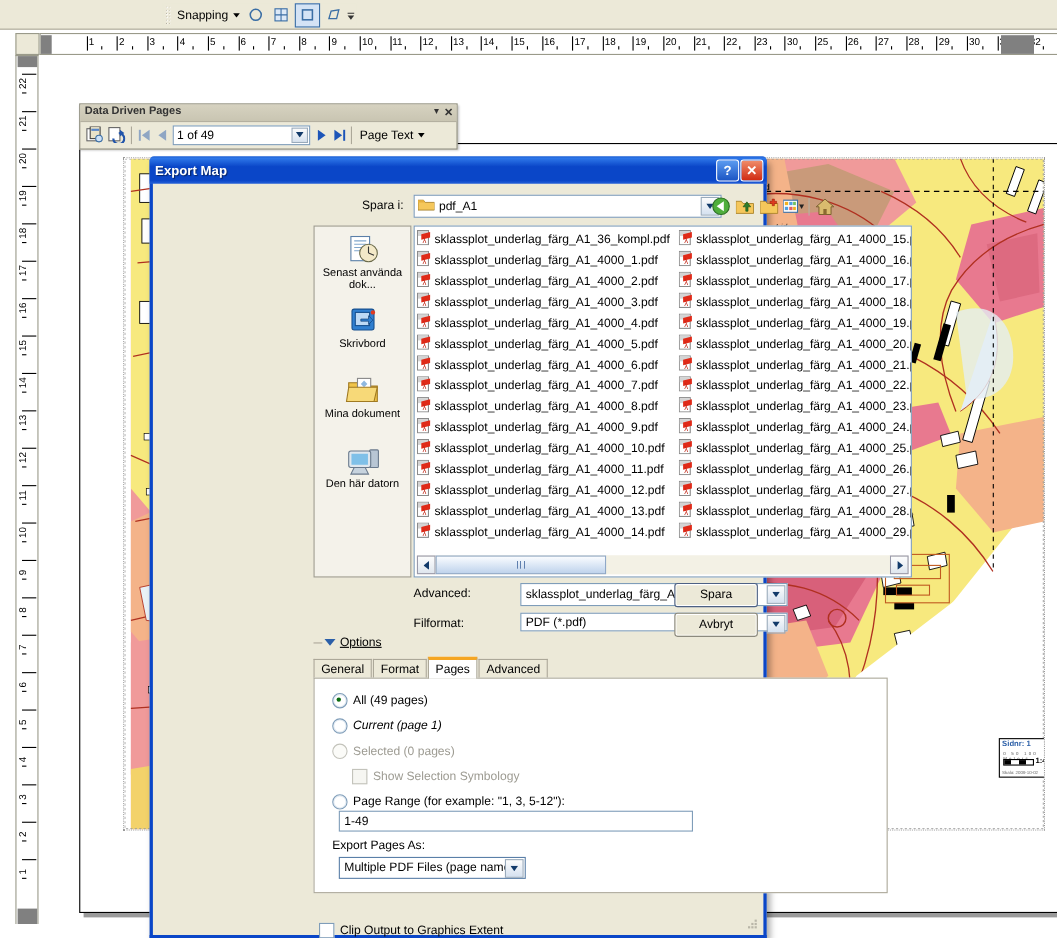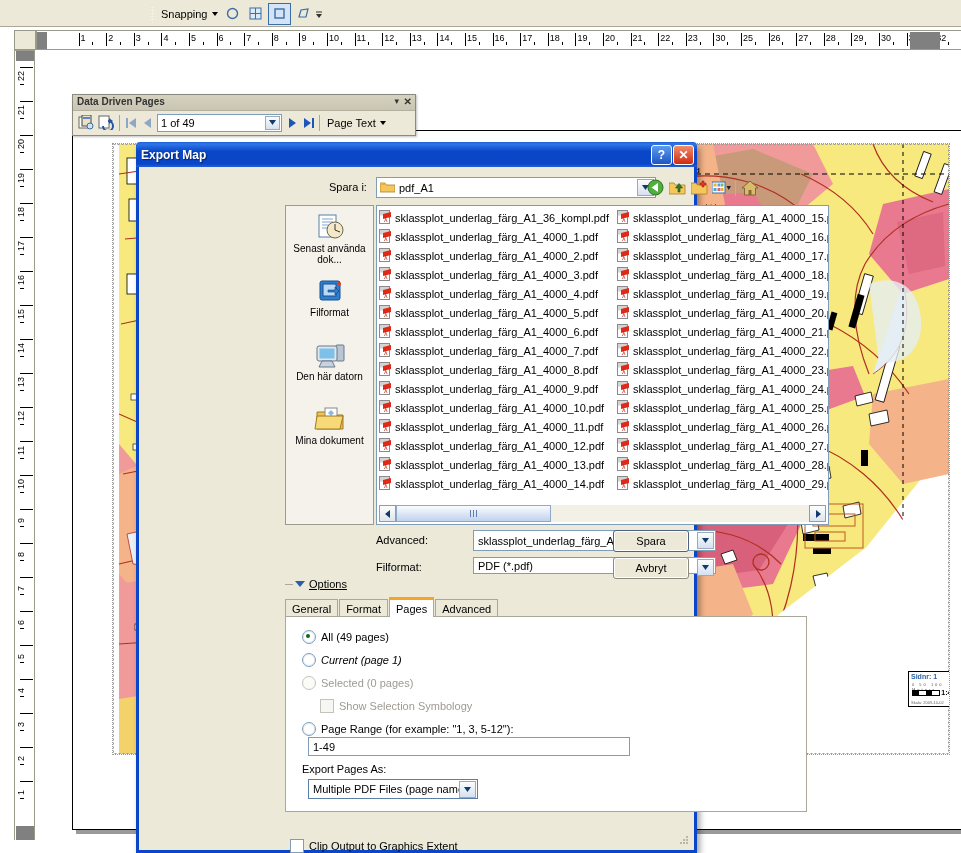--- a/index.html
+++ b/index.html
@@ -749,44 +749,44 @@
         </div>
         <div class="place">
           <div class="pico">
             <svg width="30" height="28" viewBox="0 0 30 28">
                 <rect x="5" y="3" width="20" height="19" rx="2" fill="#2f7fd0" stroke="#17508f"></rect>
                 <rect x="8" y="6" width="13" height="12" fill="#bcd9f5" stroke="#17508f"></rect>
                 <polygon points="13,12 20,12 20,9 24,13 20,17 20,14 13,14" fill="#2f7fd0" stroke="#0f3d72" stroke-width="0.6"></polygon>
                 <circle cx="24" cy="6" r="2" fill="#e03a20"></circle>
               </svg>
           </div>
-          <div class="plbl">Filformat</div>
+          <div class="plbl">Skrivbord</div>
+        </div>
+        <div class="place">
+          <div class="pico">
+            <svg width="32" height="28" viewBox="0 0 32 28">
+                <path d="M3,6 L12,6 L14,9 L29,9 L29,23 L3,23 Z" fill="#f0c44a" stroke="#a07a22"></path>
+                <rect x="11" y="2" width="12" height="11" fill="#fff" stroke="#888"></rect>
+                <polygon points="17,4 20,7 17,10 14,7" fill="#8fb8e0"></polygon>
+                <path d="M3,10 L29,10 L26,23 L1,23 Z" fill="#f7d978" stroke="#a07a22"></path>
+              </svg>
+          </div>
+          <div class="plbl">Mina dokument</div>
         </div>
         <div class="place">
           <div class="pico">
             <svg width="32" height="28" viewBox="0 0 32 28">
                 <rect x="22" y="3" width="8" height="16" rx="1" fill="#b8c6d4" stroke="#69798c"></rect>
                 <rect x="3" y="4" width="20" height="15" rx="2" fill="#dfe7ee" stroke="#69798c"></rect>
                 <rect x="5.5" y="6.5" width="15" height="10" fill="#7fc0e8"></rect>
                 <path d="M8,19 L18,19 L21,25 L5,25 Z" fill="#c7d3de" stroke="#69798c"></path>
               </svg>
           </div>
           <div class="plbl">Den här datorn</div>
         </div>
-        <div class="place">
-          <div class="pico">
-            <svg width="32" height="28" viewBox="0 0 32 28">
-                <path d="M3,6 L12,6 L14,9 L29,9 L29,23 L3,23 Z" fill="#f0c44a" stroke="#a07a22"></path>
-                <rect x="11" y="2" width="12" height="11" fill="#fff" stroke="#888"></rect>
-                <polygon points="17,4 20,7 17,10 14,7" fill="#8fb8e0"></polygon>
-                <path d="M3,10 L29,10 L26,23 L1,23 Z" fill="#f7d978" stroke="#a07a22"></path>
-              </svg>
-          </div>
-          <div class="plbl">Mina dokument</div>
-        </div>
       </div>
 
       <div id="filelist">
         <div id="fl-cols">
             <div class="fitem">
               <span class="pdficon"><svg width="13" height="14" viewBox="0 0 13 14">
                   <rect x="0.5" y="0.5" width="10" height="13" fill="#fff" stroke="#8a8a8a"></rect>
                   <rect x="1" y="1" width="9" height="4.5" fill="#d4d4d4"></rect>
                   <path d="M4,4 L12,2 L12,7 L4,9 Z" fill="#e02a18"></path>
                   <text x="5" y="12" font-size="7" fill="#c02010" font-family="Liberation Sans">λ</text>

